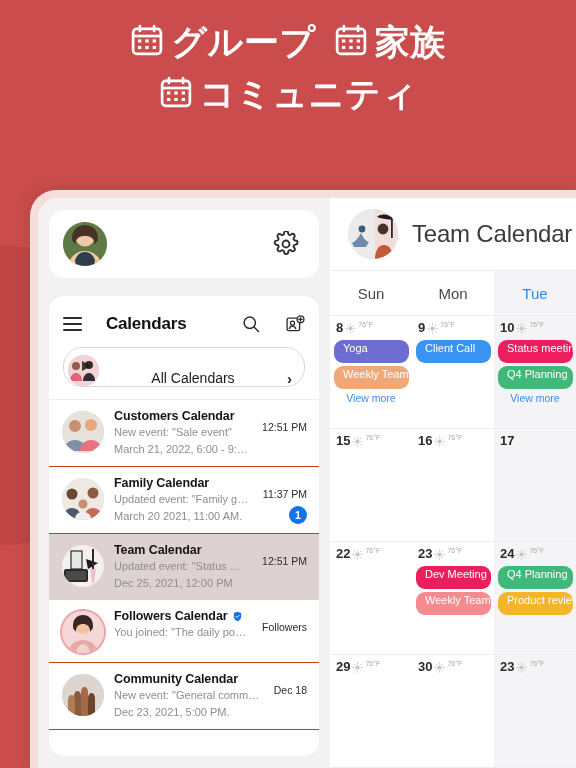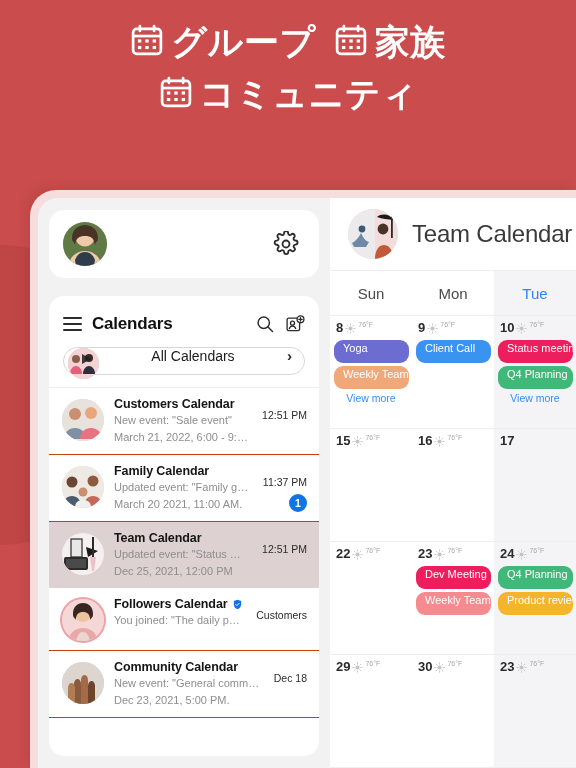--- a/index.html
+++ b/index.html
@@ -114,21 +114,21 @@
     background: #ffffff;
     border-radius: 15px;
     overflow: hidden;
     min-height: 460px;
   }
 
   .cal-head {
     display: flex;
     align-items: center;
     padding: 17px 14px 12px 14px;
-    gap: 10px;
+    gap: 24px;
   }
   .hamburger { width: 19px; flex: 0 0 19px; }
   .hamburger span {
     display: block;
     height: 2px;
     background: #2d2d2d;
     border-radius: 1px;
     margin: 4px 0;
   }
   .cal-head-title {
@@ -136,25 +136,25 @@
     font-weight: 700;
     color: #111;
     flex: 1;
     letter-spacing: -0.2px;
   }
   .head-icon { width: 20px; height: 20px; flex: 0 0 20px; }
   .head-icon svg { display: block; }
 
   .all-cal-pill {
     margin: 0 14px 12px 14px;
-    height: 28px;
+    height: 40px;
     border: 1px solid #d7d7d7;
     border-radius: 19px;
     display: flex;
-    align-items: flex-start;
+    align-items: flex-end;
     padding: 0 12px 0 4px;
   }
   .pill-thumb {
     width: 31px; height: 31px;
     border-radius: 50%;
     overflow: hidden;
     flex: 0 0 31px;
     background: #d8cfc6;
   }
   .pill-thumb svg { display: block; width: 100%; height: 100%; }
@@ -547,21 +547,21 @@
                   <span class="verified">
                     <svg width="11" height="11" viewBox="0 0 24 24">
                       <path d="M12 1.5l8 3v7c0 5.2-3.4 9.6-8 11-4.6-1.4-8-5.8-8-11v-7z" fill="#1273e6"></path>
                       <path d="M8.2 11.8l2.6 2.6 5-5" fill="none" stroke="#fff" stroke-width="2.1" stroke-linecap="round" stroke-linejoin="round"></path>
                     </svg>
                   </span>
                 </div>
                 <div class="row-sub">You joined: "The daily podcast"</div>
               </div>
               <div class="row-meta">
-                <div class="row-time">Customers</div>
+                <div class="row-time">Followers</div>
               </div>
             </div>
 
             <div class="cal-row">
               <div class="row-thumb">
                 <svg viewBox="0 0 42 42">
                   <rect width="42" height="42" fill="#ddd5cf"></rect>
                   <path d="M12 42V22c0-3 1.5-5 3.5-5s3.5 2 3.5 5v20z" fill="#8a5a3c"></path>
                   <path d="M19 42V18c0-3 1.5-5 3.5-5s3.5 2 3.5 5v24z" fill="#a36b48"></path>
                   <path d="M26 42V24c0-3 1.5-5 3.5-5s3.5 2 3.5 5v18z" fill="#6e452c"></path>

